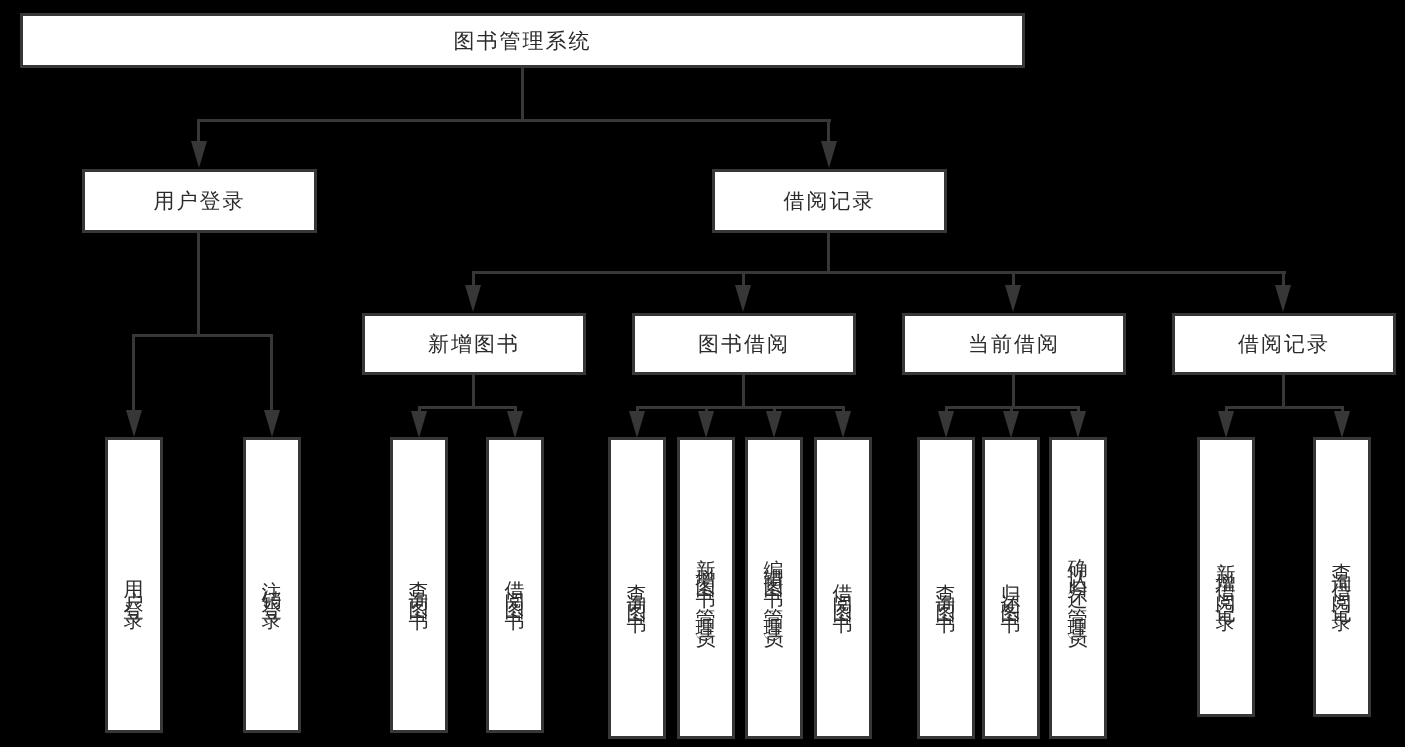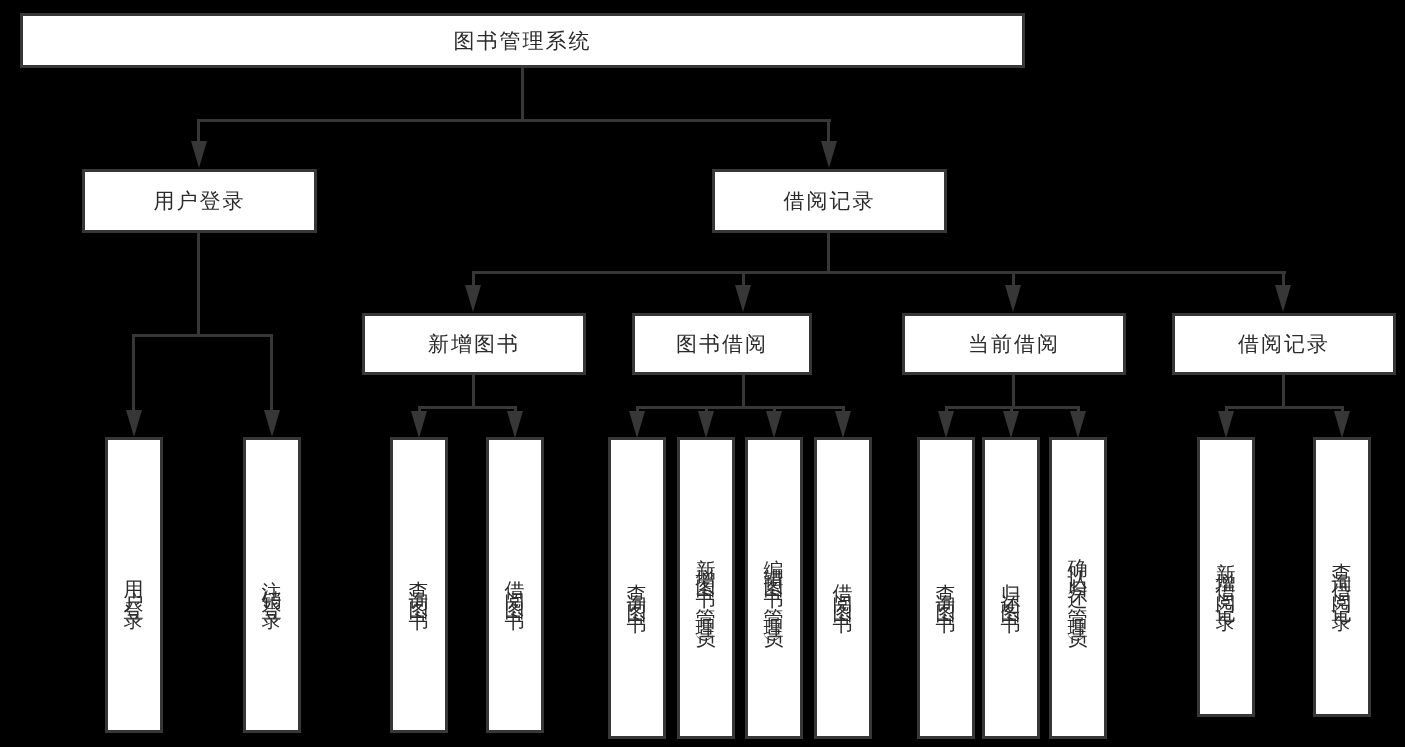--- a/index.html
+++ b/index.html
@@ -64,21 +64,21 @@
   <div class="line" style="left:742px;top:273px;width:3px;height:14px;"></div>
   <div class="arrow" style="left:735px;top:285px;"></div>
   <div class="line" style="left:1012px;top:273px;width:3px;height:14px;"></div>
   <div class="arrow" style="left:1005px;top:285px;"></div>
   <div class="line" style="left:1282px;top:273px;width:3px;height:14px;"></div>
   <div class="arrow" style="left:1275px;top:285px;"></div>
 
   <div class="box" style="left:362px;top:313px;width:224px;height:62px;">
     <span class="hlabel">新增图书</span>
   </div>
-  <div class="box" style="left:632px;top:313px;width:180px;height:62px;">
+  <div class="box" style="left:632px;top:313px;width:224px;height:62px;">
     <span class="hlabel">图书借阅</span>
   </div>
   <div class="box" style="left:902px;top:313px;width:224px;height:62px;">
     <span class="hlabel">当前借阅</span>
   </div>
   <div class="box" style="left:1172px;top:313px;width:224px;height:62px;">
     <span class="hlabel">借阅记录</span>
   </div>
 
   <div class="line" style="left:472px;top:375px;width:3px;height:33px;"></div>

